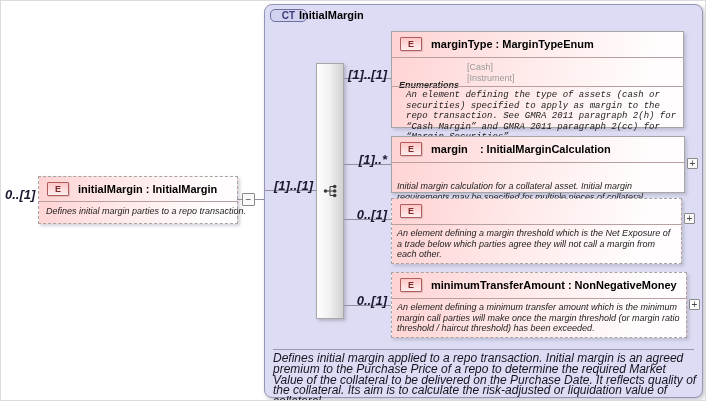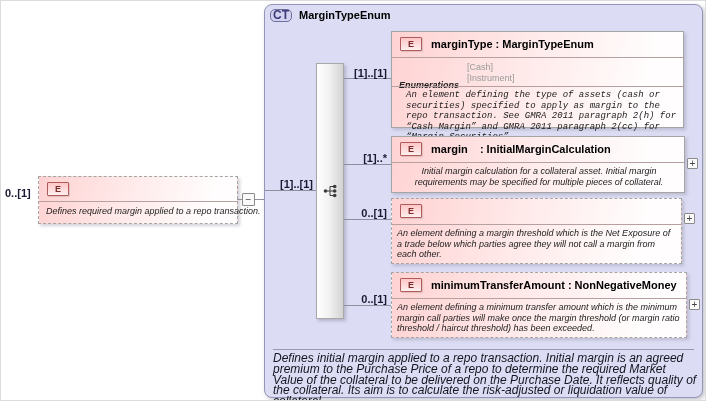--- a/index.html
+++ b/index.html
@@ -2,21 +2,21 @@
 <html><head>
 <meta charset="utf-8">
 <style>
   html,body{margin:0;padding:0;background:#fff;}
   #canvas{
     position:relative;width:706px;height:401px;box-sizing:border-box;
     background:#ffffff;border:1px solid #dcdcdc;
     font-family:"Liberation Sans","DejaVu Sans",sans-serif;
     color:#111;overflow:hidden;
   }
-  .card{position:absolute;font-weight:bold;font-size:11px;color:#1a1a33;white-space:nowrap;}
+  .card{position:absolute;font-style:italic;font-weight:bold;font-size:13px;color:#1a1a33;white-space:nowrap;}
   .hline{position:absolute;height:1px;background:#8f8f9f;}
   
   .ebox{
     position:absolute;box-sizing:border-box;
     background:linear-gradient(105deg,#ffd2d2 0%,#ffeaea 45%,#fffdfd 85%);
     border:1px solid #a5a5a5;
     box-shadow:2px 2px 3px rgba(130,130,150,0.35);
   }
   .ebox.dashed{border-style:dashed;}
   .ehead{position:absolute;left:8px;top:5px;display:flex;align-items:center;}
@@ -37,23 +37,23 @@
     border:1px solid #8a8a8a;background:#fafafa;border-radius:1px;
     font-size:10px;line-height:9px;text-align:center;color:#444;cursor:pointer;
   }
   
   #ct-panel{
     position:absolute;left:263px;top:3px;width:439px;height:394px;box-sizing:border-box;
     background:#dcdcf4;border:1px solid #9595b5;border-radius:8px;
     box-shadow:2px 2px 4px rgba(120,120,145,0.45);
   }
   #ct-badge{
-    position:absolute;left:269px;top:8px;width:22px;height:13px;box-sizing:border-box;
+    position:absolute;left:269px;top:8px;width:37px;height:13px;box-sizing:border-box;
     border:1px solid #7070a0;border-radius:5px;background:#d2d2f0;
-    color:#3c3c78;font-weight:bold;font-size:12px;line-height:11px;text-align:center;
+    color:#3c3c78;font-weight:bold;font-size:10px;line-height:11px;text-align:center;
   }
   #ct-title{position:absolute;left:298px;top:8px;font-weight:bold;font-size:11px;color:#000;}
   #seq-bar{
     position:absolute;left:315px;top:62px;width:28px;height:256px;box-sizing:border-box;
     border:1px solid #a8a8a8;background:linear-gradient(to right,#ffffff 0%,#f0f0f0 50%,#d2d2d2 100%);
     box-shadow:2px 2px 3px rgba(120,120,140,0.4);
   }
   #seq-icon{position:absolute;left:321px;top:182px;}
   #ct-footer-sep{position:absolute;left:272px;top:348px;width:421px;height:1px;background:#9898b0;}
   #ct-footer{
@@ -64,32 +64,33 @@
 </head>
 <body>
 
 <div id="canvas">
 
   <div class="card" style="left:4px;top:186px;">0..[1]</div>
 
   <div class="ebox dashed" style="left:37px;top:175px;width:200px;height:48px;">
     <div class="ehead">
       <span class="eicon">E</span>
+      <span class="ename">initialMargin : InitialMargin</span>
     </div>
     <div class="esep" style="top:24px;"></div>
-    <div class="eanno" style="left:7px;top:29px;white-space:nowrap;">Defines required margin applied to a repo transaction.</div>
+    <div class="eanno" style="left:7px;top:29px;white-space:nowrap;">Defines initial margin parties to a repo transaction.</div>
   </div>
 
   <div class="hline" style="left:236px;top:198px;width:5px;"></div>
   <div class="toggle" style="left:241px;top:192px;width:13px;height:13px;line-height:11px;">−</div>
   <div class="hline" style="left:254px;top:198px;width:10px;"></div>
 
   <div id="ct-panel"></div>
   <div id="ct-badge">CT</div>
-  <div id="ct-title">MarginTypeEnum</div>
+  <div id="ct-title">InitialMargin</div>
 
   <div class="hline" style="left:264px;top:189px;width:51px;"></div>
   <div class="card" style="left:262px;top:177px;width:50px;text-align:right;">[1]..[1]</div>
 
   <div id="seq-bar"></div>
   <svg id="seq-icon" width="18" height="16" viewBox="0 0 18 16">
     <line x1="4" y1="8" x2="8" y2="8" stroke="#3a3a3a" stroke-width="1"></line>
     <line x1="8" y1="3.5" x2="8" y2="12.5" stroke="#3a3a3a" stroke-width="1"></line>
     <line x1="8" y1="3.5" x2="12" y2="3.5" stroke="#3a3a3a" stroke-width="1"></line>
     <line x1="8" y1="8" x2="12" y2="8" stroke="#3a3a3a" stroke-width="1"></line>
@@ -122,21 +123,21 @@
     <div class="esep" style="top:54px;"></div>
     <div class="eanno" style="left:14px;top:58px;width:280px;font-family:Liberation Mono, monospace;">An element defining the type of assets (cash or securities) specified to apply as margin to the repo transaction. See GMRA 2011 paragraph 2(h) for “Cash Margin” and GMRA 2011 paragraph 2(cc) for “Margin Securities”.</div>
   </div>
 
   <div class="ebox" style="left:390px;top:135px;width:294px;height:57px;">
     <div class="ehead">
       <span class="eicon">E</span>
       <span class="ename">margin    : InitialMarginCalculation</span>
     </div>
     <div class="esep" style="top:25px;"></div>
-    <div class="eanno" style="left:5px;top:29px;width:284px;text-align:center;">Initial margin calculation for a collateral asset. Initial margin requirements may be specified for multiple pieces of collateral.</div>
+    <div class="eanno" style="left:5px;top:44px;width:284px;">Initial margin calculation for a collateral asset. Initial margin requirements may be specified for multiple pieces of collateral.</div>
   </div>
   <div class="toggle" style="left:686px;top:157px;">+</div>
 
   <div class="ebox dashed" style="left:390px;top:197px;width:291px;height:66px;">
     <div class="ehead">
       <span class="eicon">E</span>
     </div>
     <div class="esep" style="top:25px;"></div>
     <div class="eanno" style="left:5px;top:29px;width:279px;">An element defining a margin threshold which is the Net Exposure of a trade below which parties agree they will not call a margin from each other.</div>
   </div>

